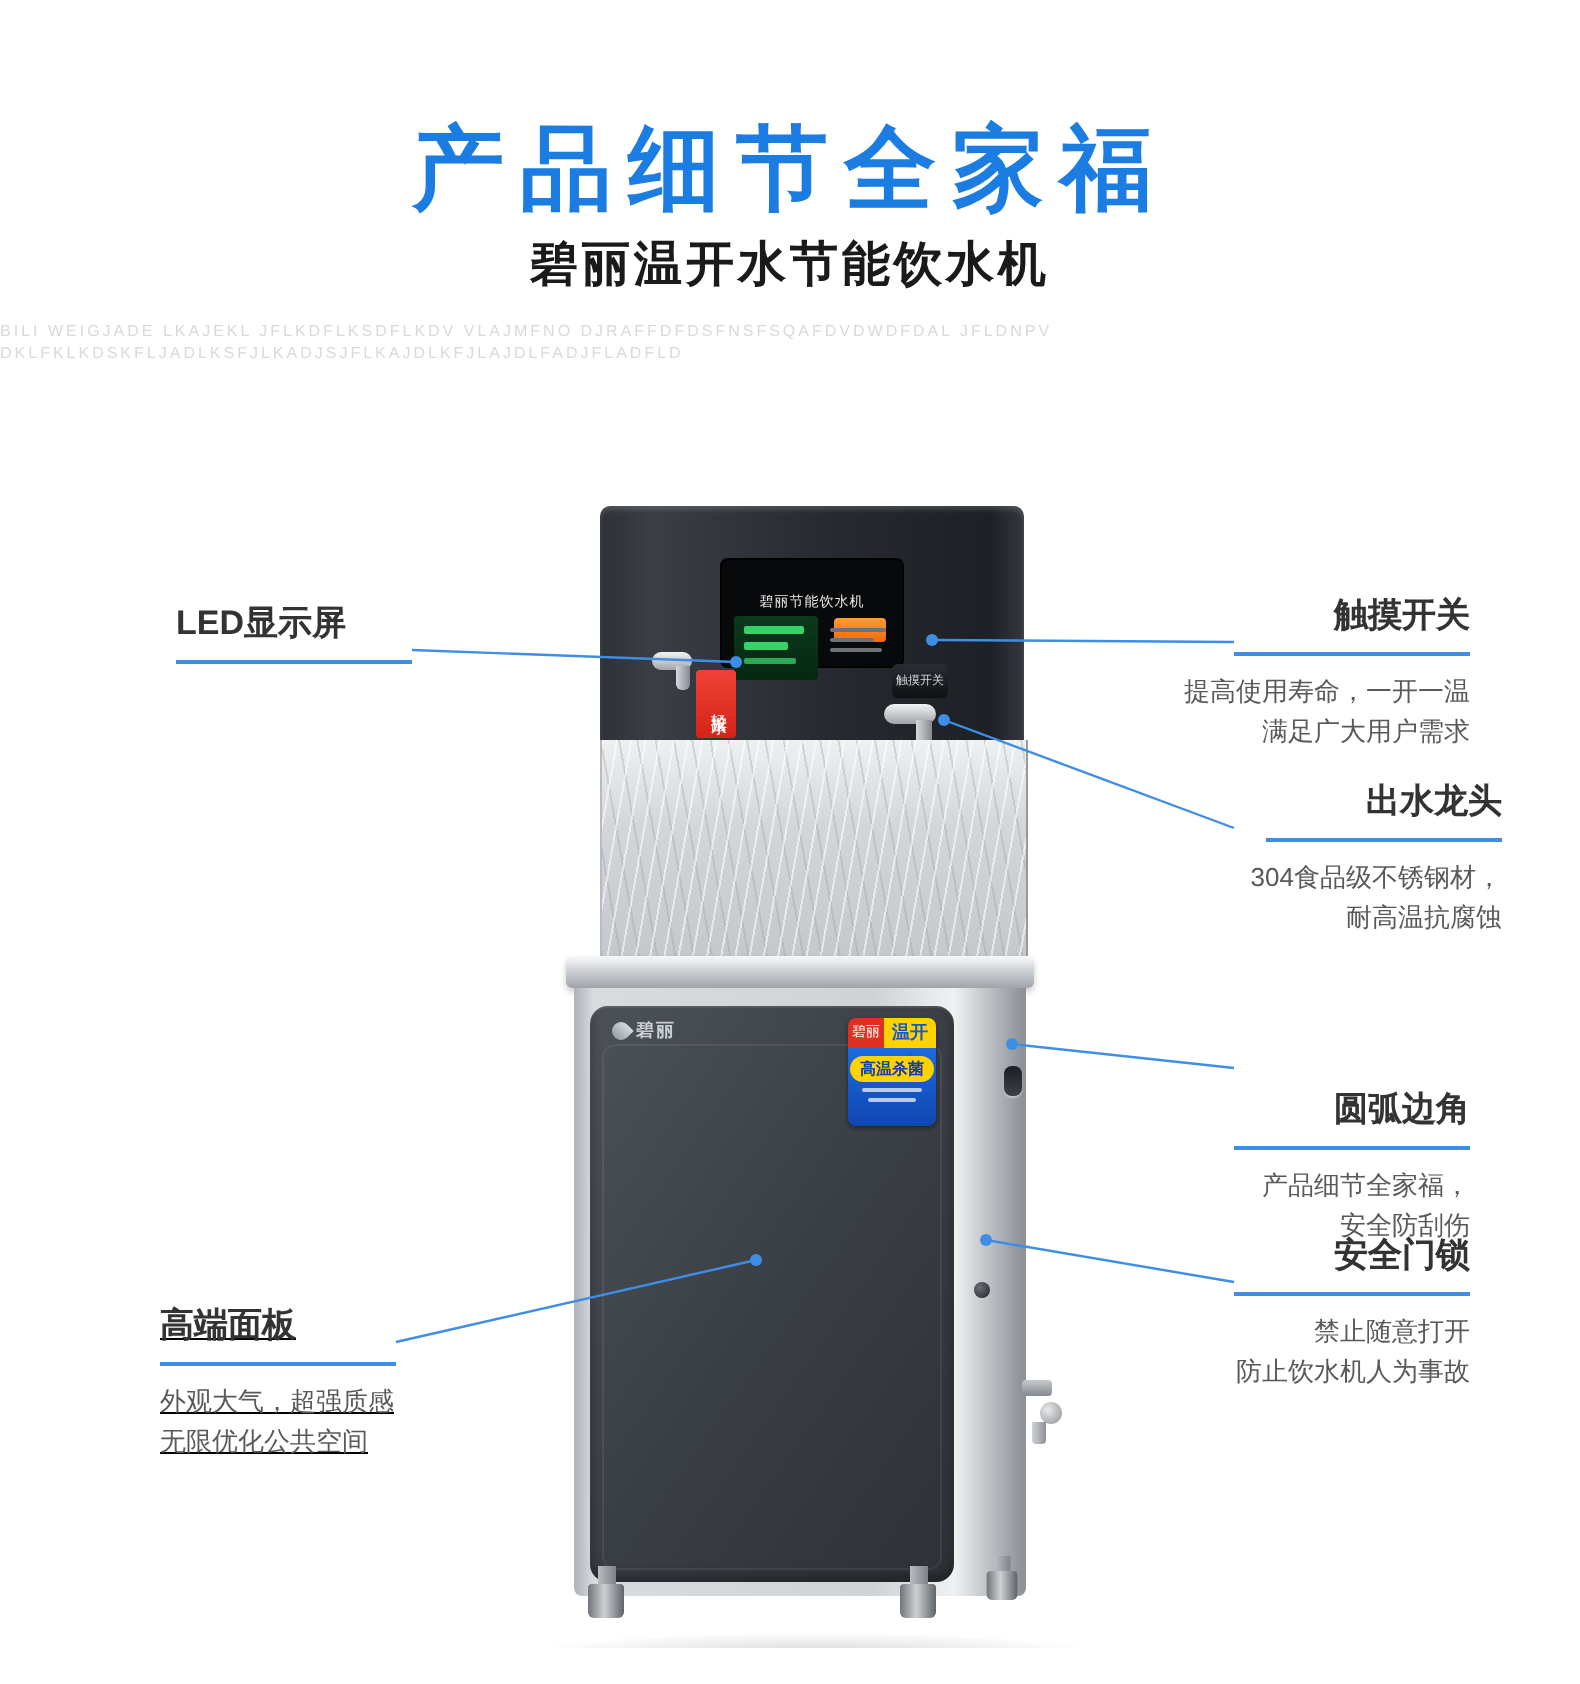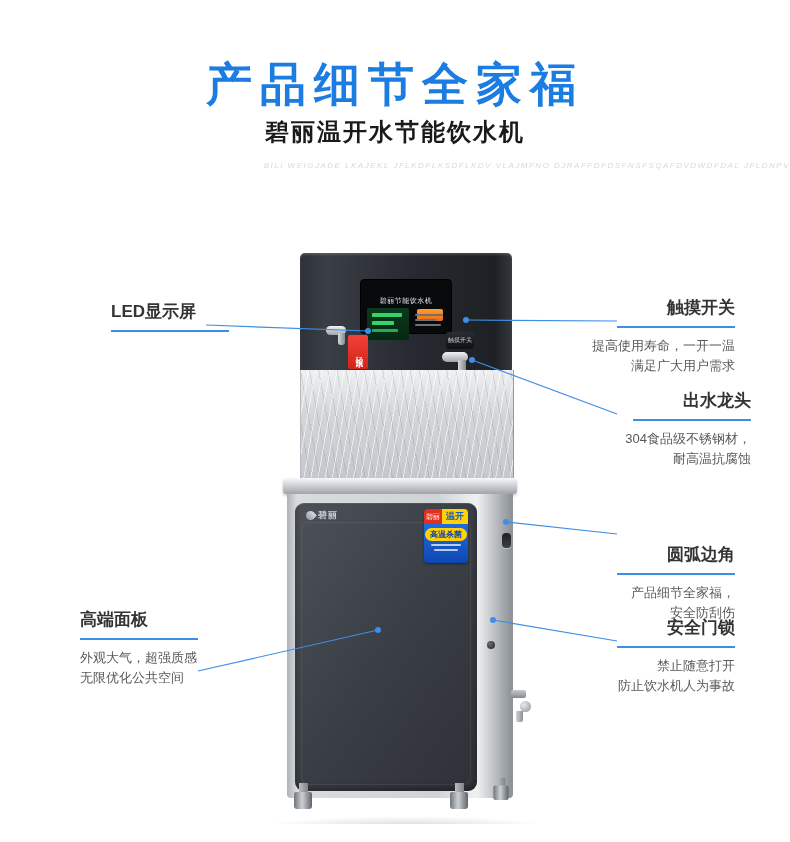--- a/index.html
+++ b/index.html
@@ -5,22 +5,22 @@
   html,body{margin:0;padding:0;background:#fff;}
   .canvas{position:relative;width:790px;height:824px;background:#fff;overflow:hidden;
           font-family:"Liberation Sans","DejaVu Sans",sans-serif;}
   .abs{position:absolute;margin-top:13px;}
 
   
   .page-title{position:absolute;left:0;right:0;top:54px;text-align:center;
               font-size:46px;font-weight:bold;color:#1b7ce2;letter-spacing:8px;}
   .page-subtitle{position:absolute;left:0;right:0;top:116px;text-align:center;
                  font-size:24px;font-weight:bold;color:#1a1a1a;letter-spacing:2px;}
-  .watermark{position:absolute;left:0;right:0;top:160px;text-align:right;
-             font-size:8px;line-height:11px;color:#d9d9d9;letter-spacing:1.5px;font-style:italic;}
+  .watermark{position:absolute;left:0;right:0;top:160px;text-align:left;
+             font-size:8px;line-height:11px;color:#d9d9d9;letter-spacing:1.5px;}
 
   
   .callout{position:absolute;width:200px;}
   .callout .c-title{font-size:17px;font-weight:bold;color:#333;}
   .callout .c-line{height:2px;background:#3e8ee6;width:118px;margin-top:7px;margin-bottom:8px;}
   .callout .c-desc{font-size:13px;color:#595959;line-height:20px;}
   .callout.right{text-align:right;}
   .callout.right .c-line{margin-left:auto;}
 
   
@@ -101,20 +101,21 @@
 </style>
 </head>
 <body>
 
 <div class="canvas">
 
   <div class="page-title">产品细节全家福</div>
   <div class="page-subtitle">碧丽温开水节能饮水机</div>
   <div class="watermark">
     <div>BILI WEIGJADE LKAJEKL JFLKDFLKSDFLKDV VLAJMFNO DJRAFFDFDSFNSFSQAFDVDWDFDAL JFLDNPV</div>
+    <div>DKLFKLKDSKFLJADLKSFJLKADJSJFLKAJDLKFJLAJDLFADJFLADFLD</div>
   </div>
 
   <div class="abs" style="left:0;top:0;width:790px;height:842px;">
 
     <div class="abs upper-unit">
       <div class="abs display-panel">
         <div class="abs display-header">碧丽节能饮水机</div>
         <div class="abs display-screen">
           <div class="g-bar" style="left:5px;top:5px;width:30px;"></div>
           <div class="g-bar" style="left:5px;top:13px;width:22px;"></div>
@@ -174,26 +175,26 @@
     <div class="foot" style="left:450px;top:770px;">
       <div class="stem"></div>
         <div class="base"></div>
     </div>
     <div class="foot" style="left:492px;top:763px;transform:scale(.85);">
       <div class="stem"></div>
         <div class="base"></div>
     </div>
   </div>
 
-  <div class="callout" style="left:88px;top:300px;width:170px;margin-left:23px;">
+  <div class="callout" style="left:88px;top:300px;width:170px;">
     <div class="c-title">LED显示屏</div>
     <div class="c-line"></div>
   </div>
 
-  <div class="callout" style="left:80px;top:608px;width:190px;">
+  <div class="callout" style="left:80px;top:651px;width:190px;text-decoration:underline;">
     <div class="c-title">高端面板</div>
     <div class="c-line"></div>
     <div class="c-desc">
       <div>外观大气，超强质感</div>
       <div>无限优化公共空间</div>
     </div>
   </div>
 
   <div class="callout right" style="left:535px;top:296px;">
     <div class="c-title">触摸开关</div>

